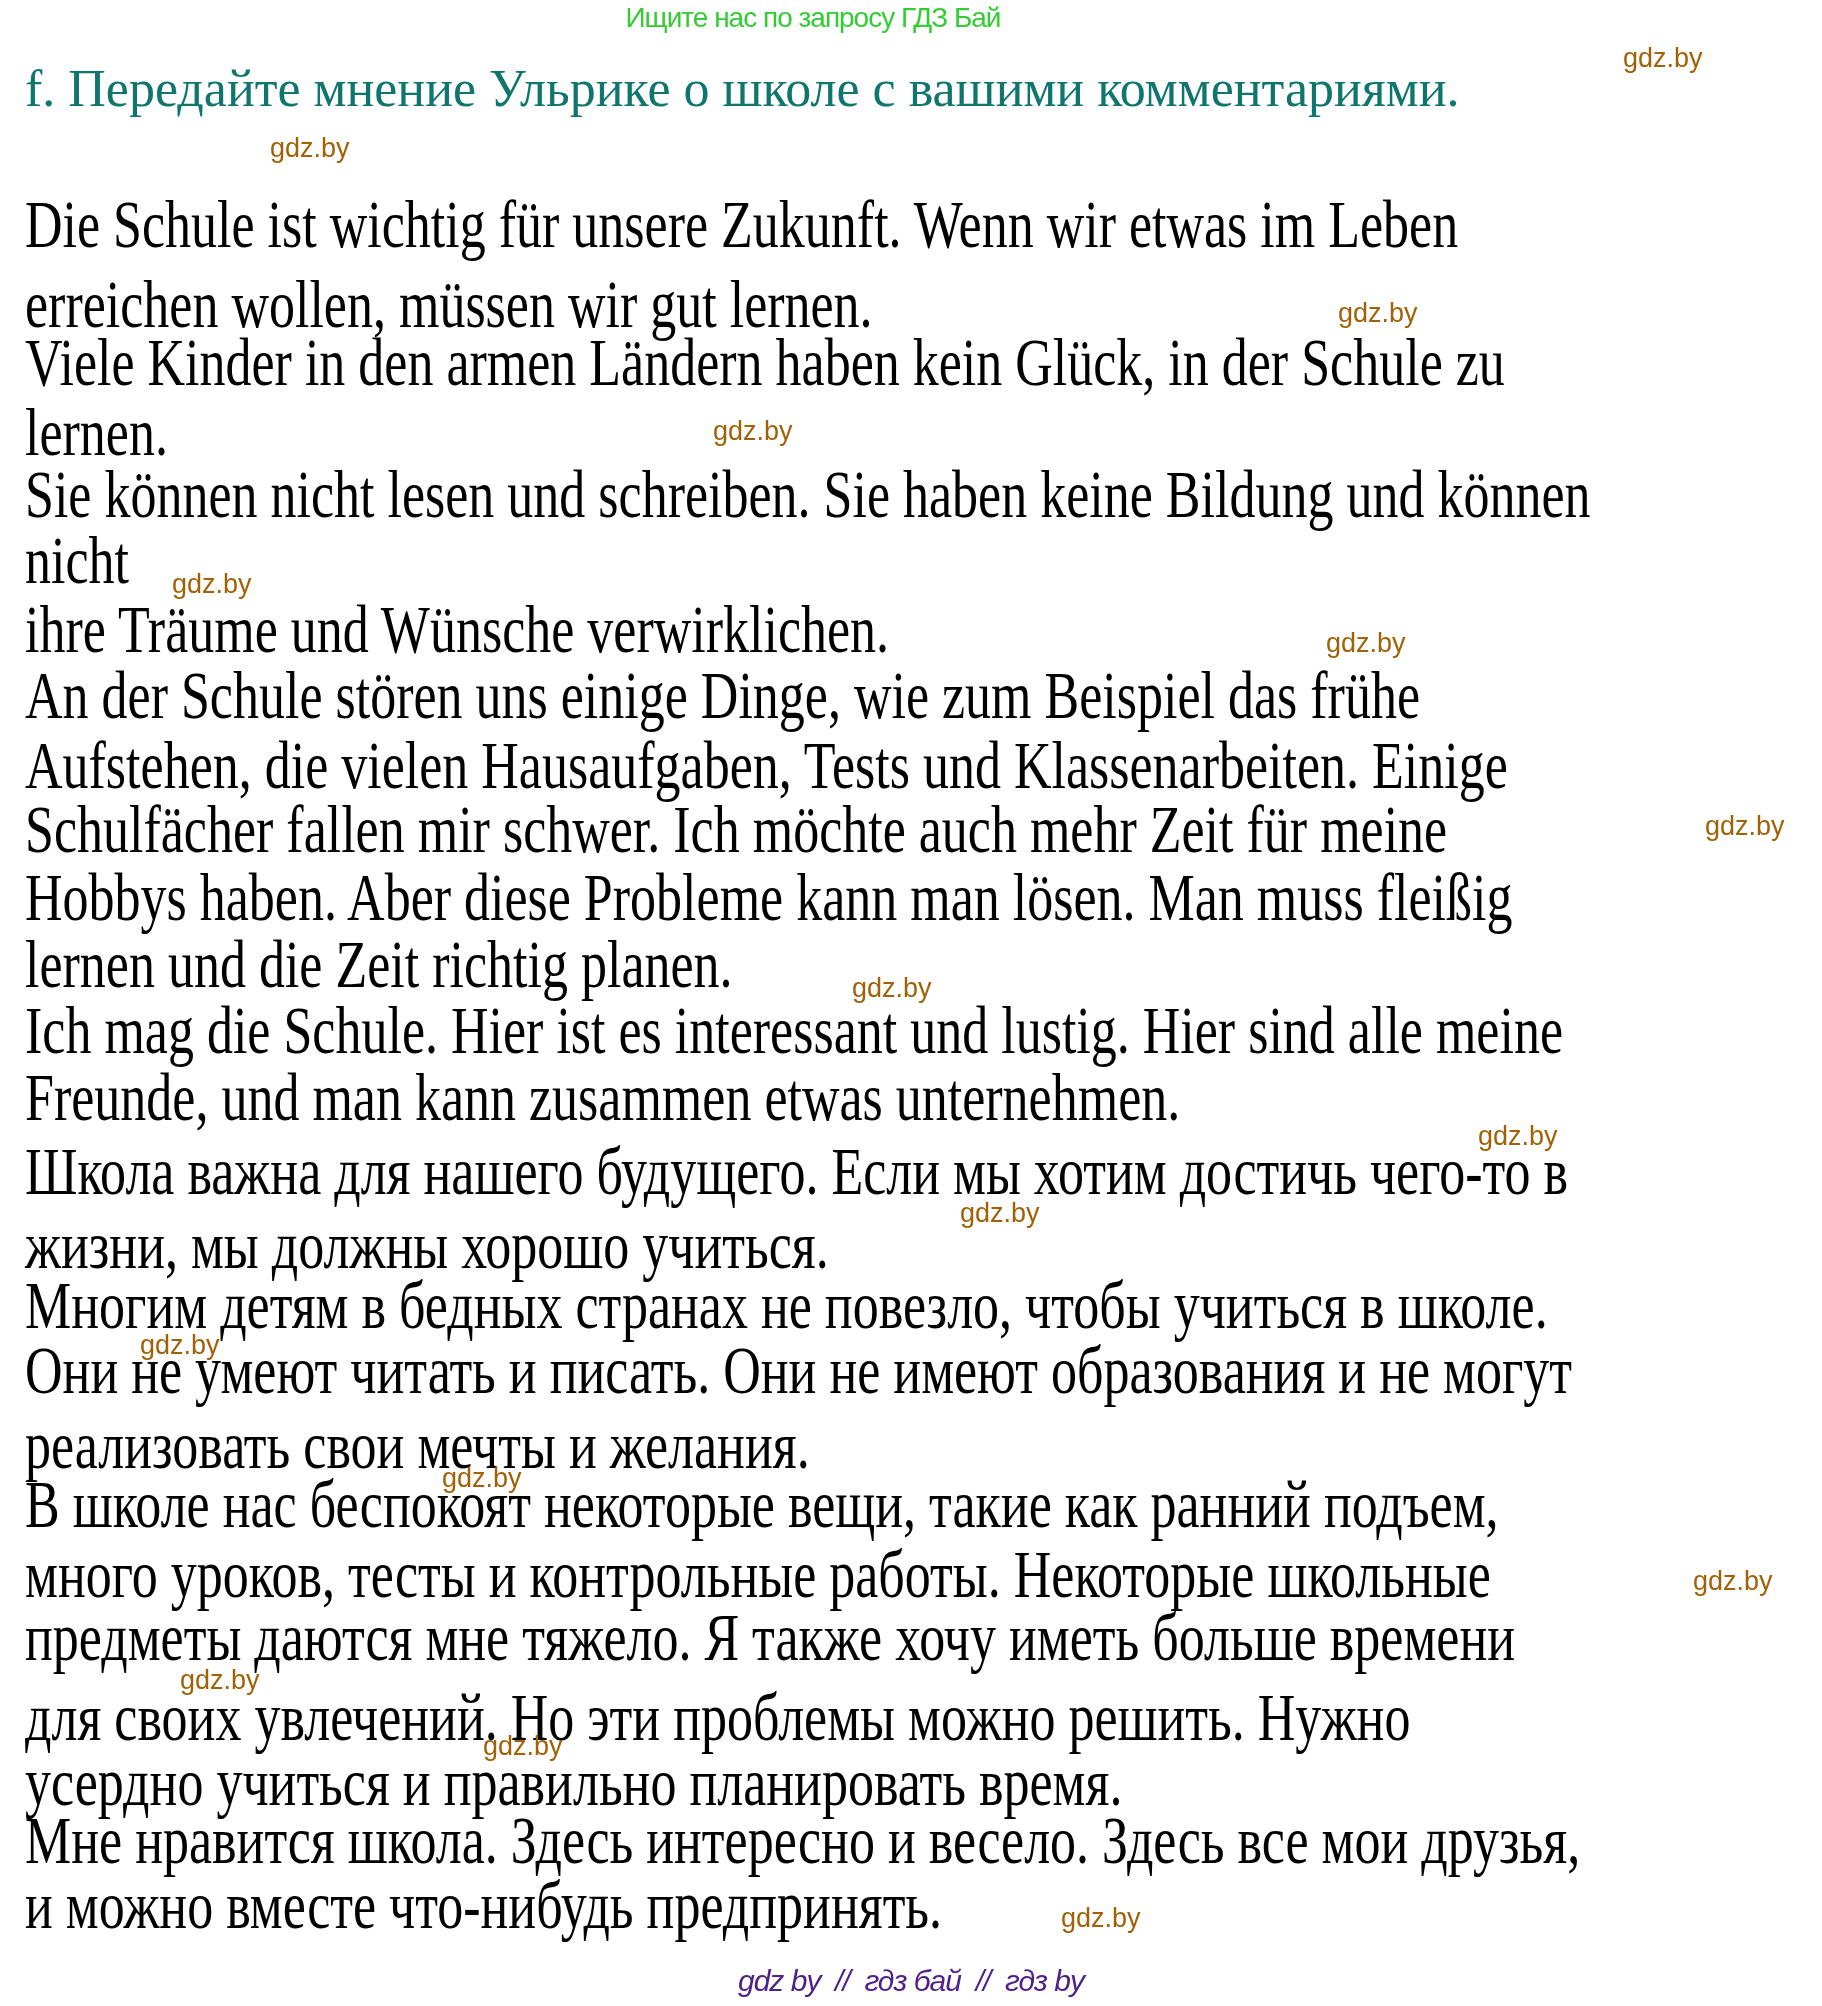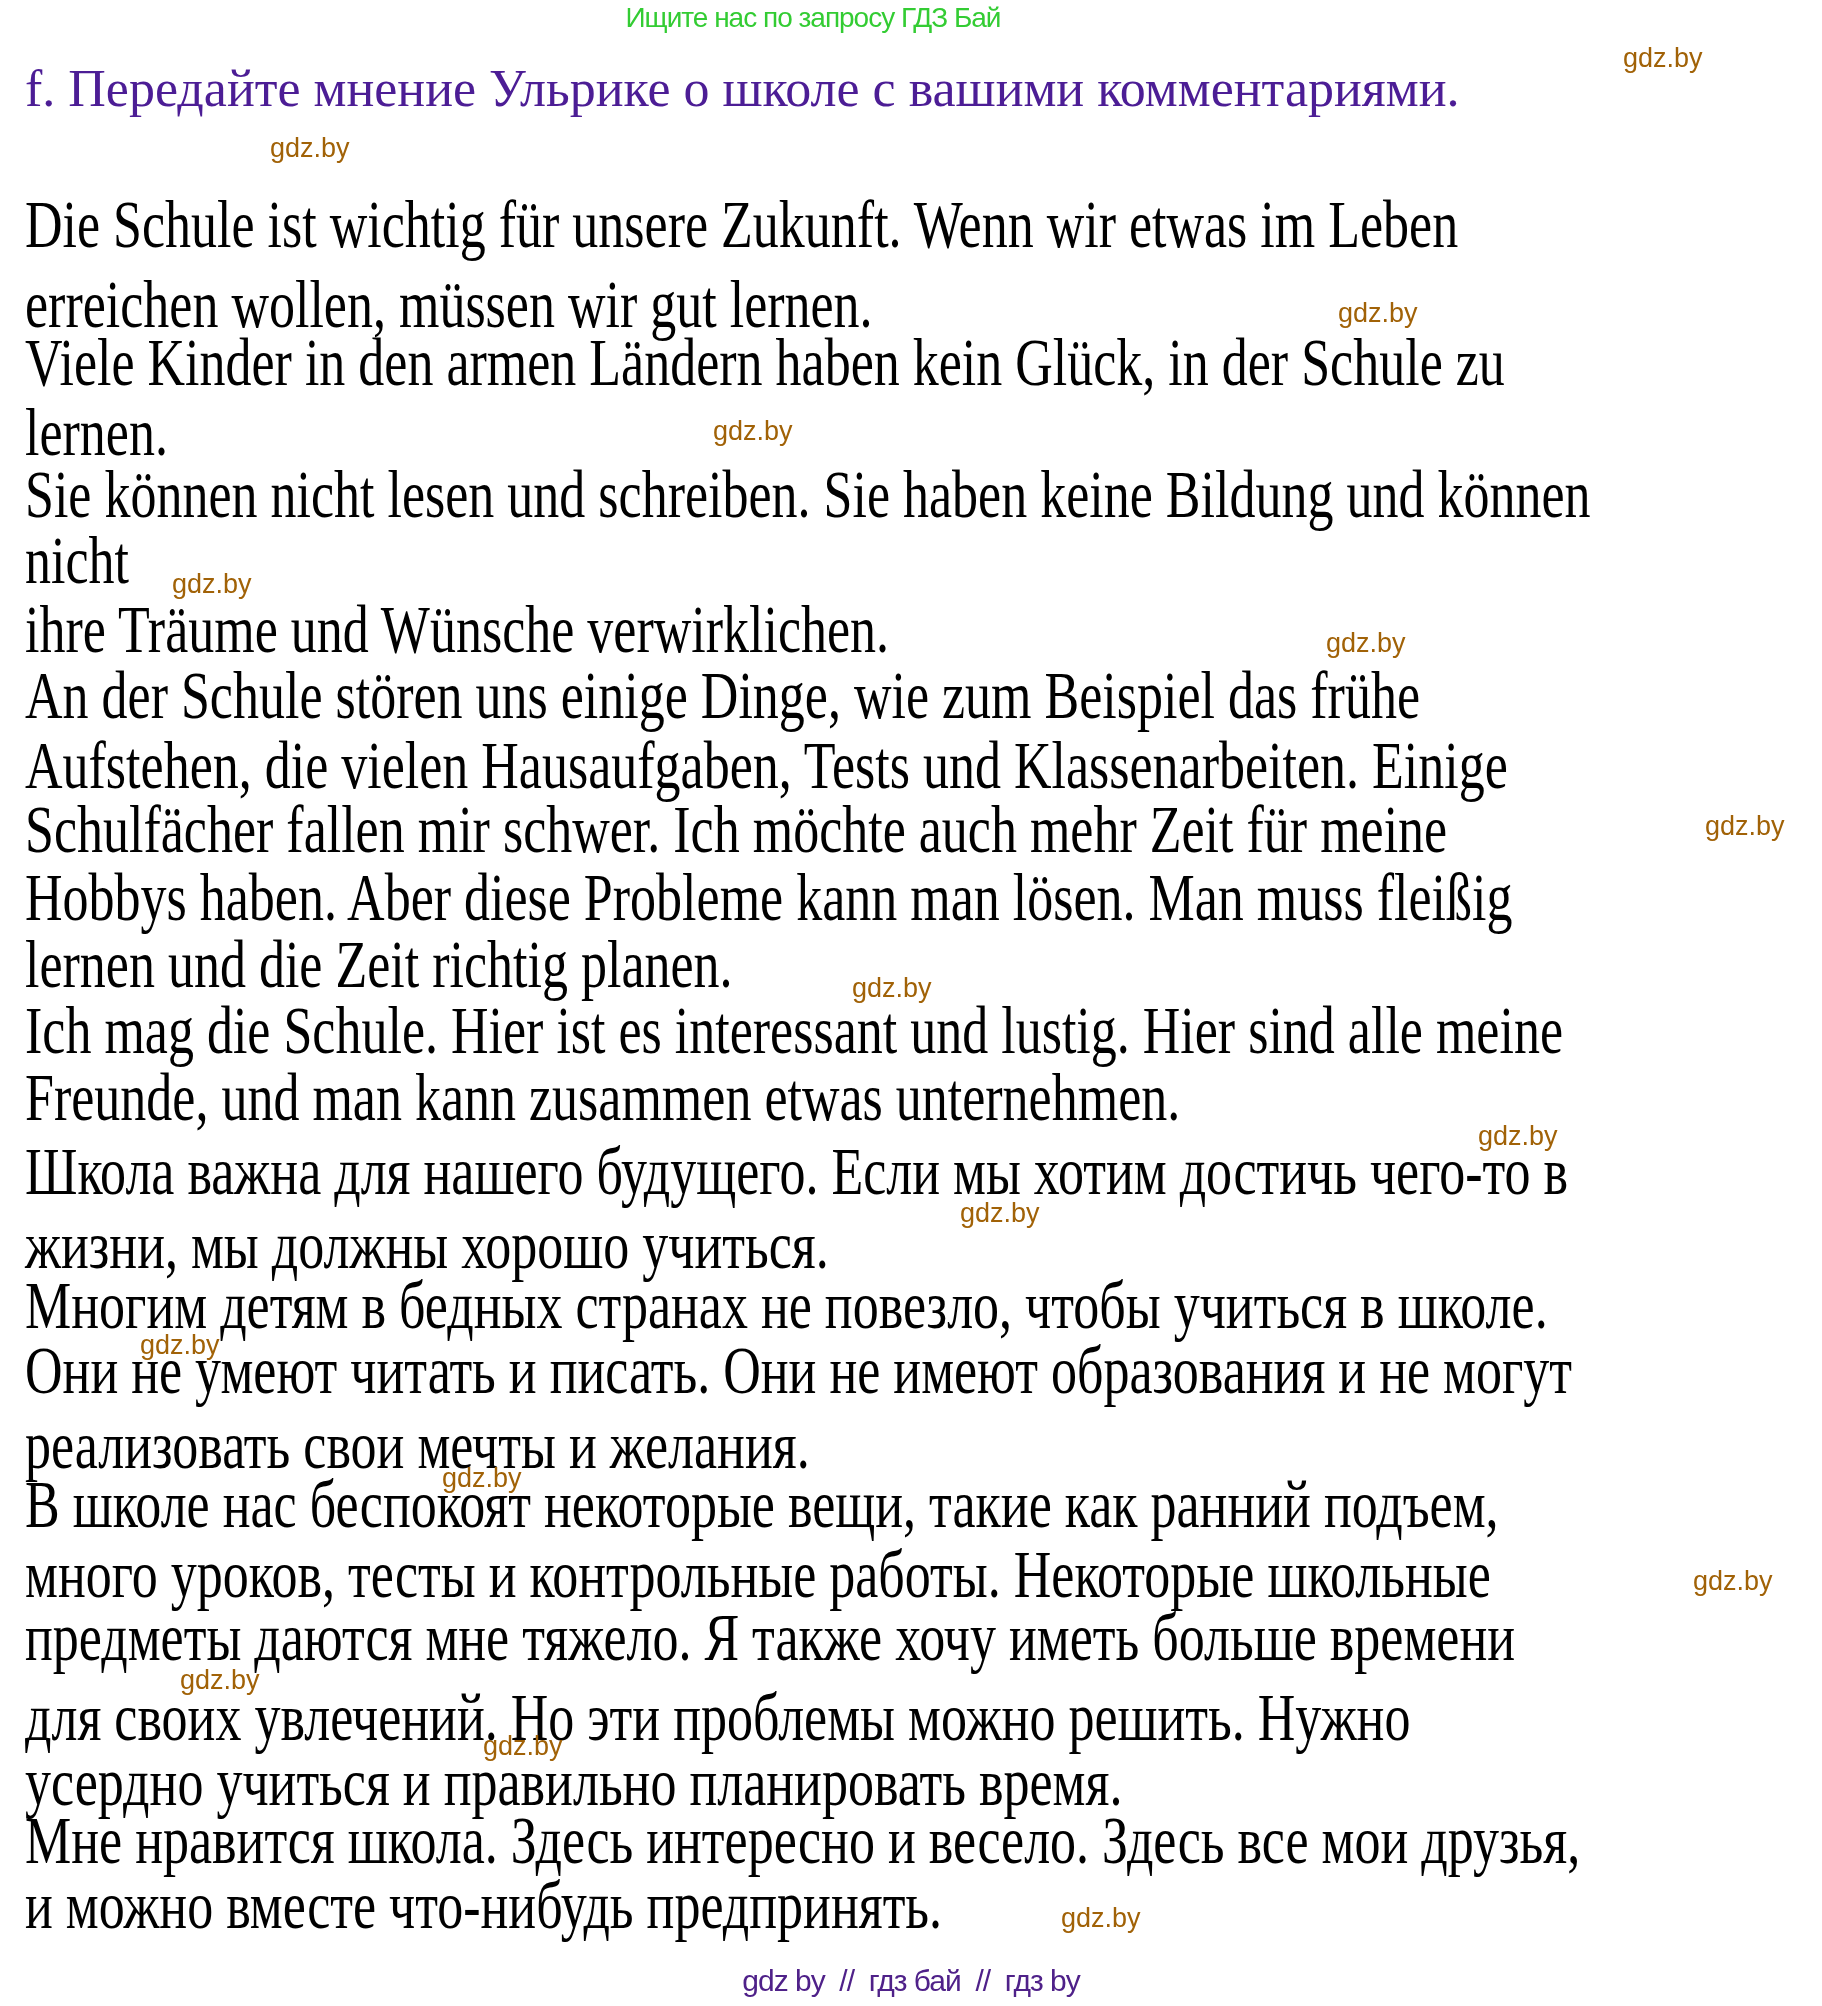--- a/index.html
+++ b/index.html
@@ -20,21 +20,21 @@
     letter-spacing: -1px;
     color: #33cc33;
     white-space: nowrap;
   }
   .heading {
     position: absolute;
     left: 25px; top: 63px;
     font-family: "Liberation Serif", serif;
     font-size: 52px;
     line-height: 1;
-    color: #4c1d95;
+    color: #0f766e;
     white-space: nowrap;
   }
   .line {
     position: absolute;
     left: 25px;
     font-family: "Liberation Serif", serif;
     font-size: 52px;
     line-height: 1;
     color: #000000;
     white-space: nowrap;
@@ -51,20 +51,21 @@
   }
   .footer {
     position: absolute;
     top: 1964px; left: 0; width: 1822px;
     text-align: center;
     font-family: "Liberation Sans", sans-serif;
     font-size: 30px;
     letter-spacing: -1px;
     color: #4f2189;
     white-space: pre;
+    font-style: italic;
   }
 </style>
 </head>
 <body>
 
 <div class="page">
 
   <div class="promo">Ищите нас по запросу ГДЗ Бай</div>
 
   <div class="heading">f. Передайте мнение Ульрике о школе с вашими комментариями.</div>

